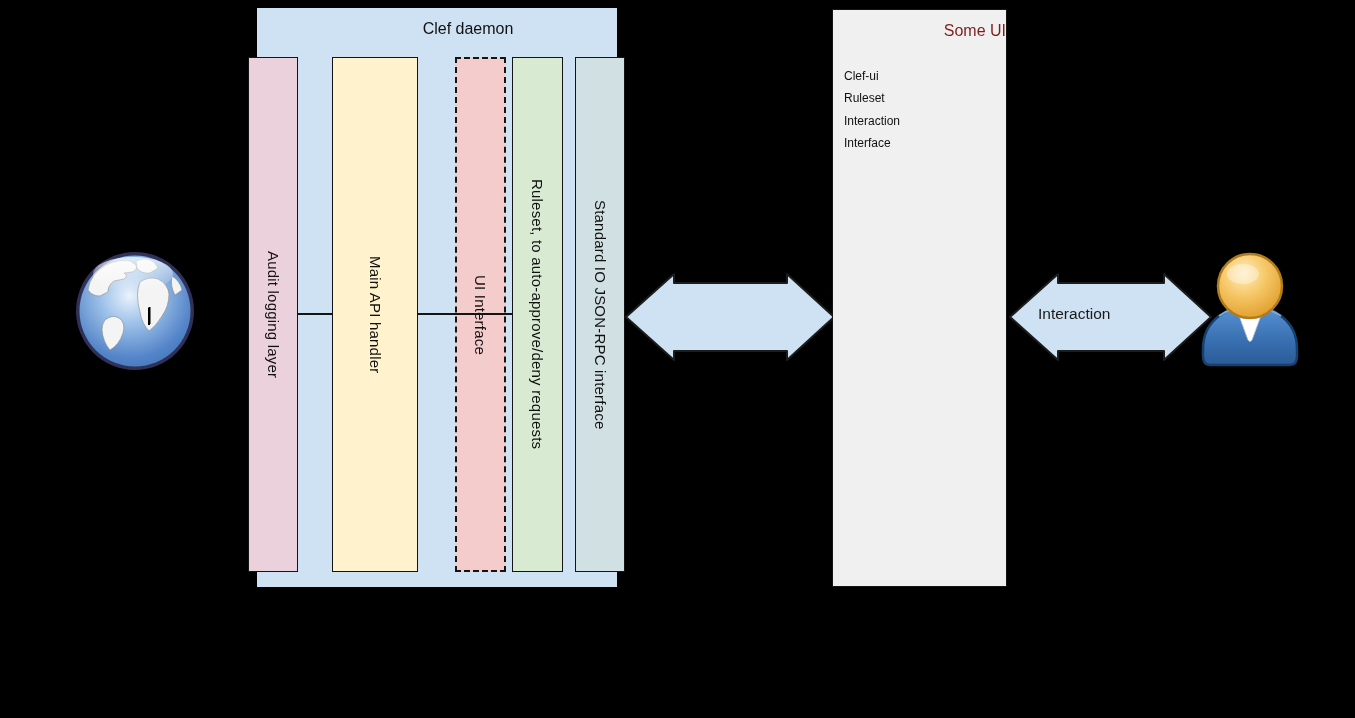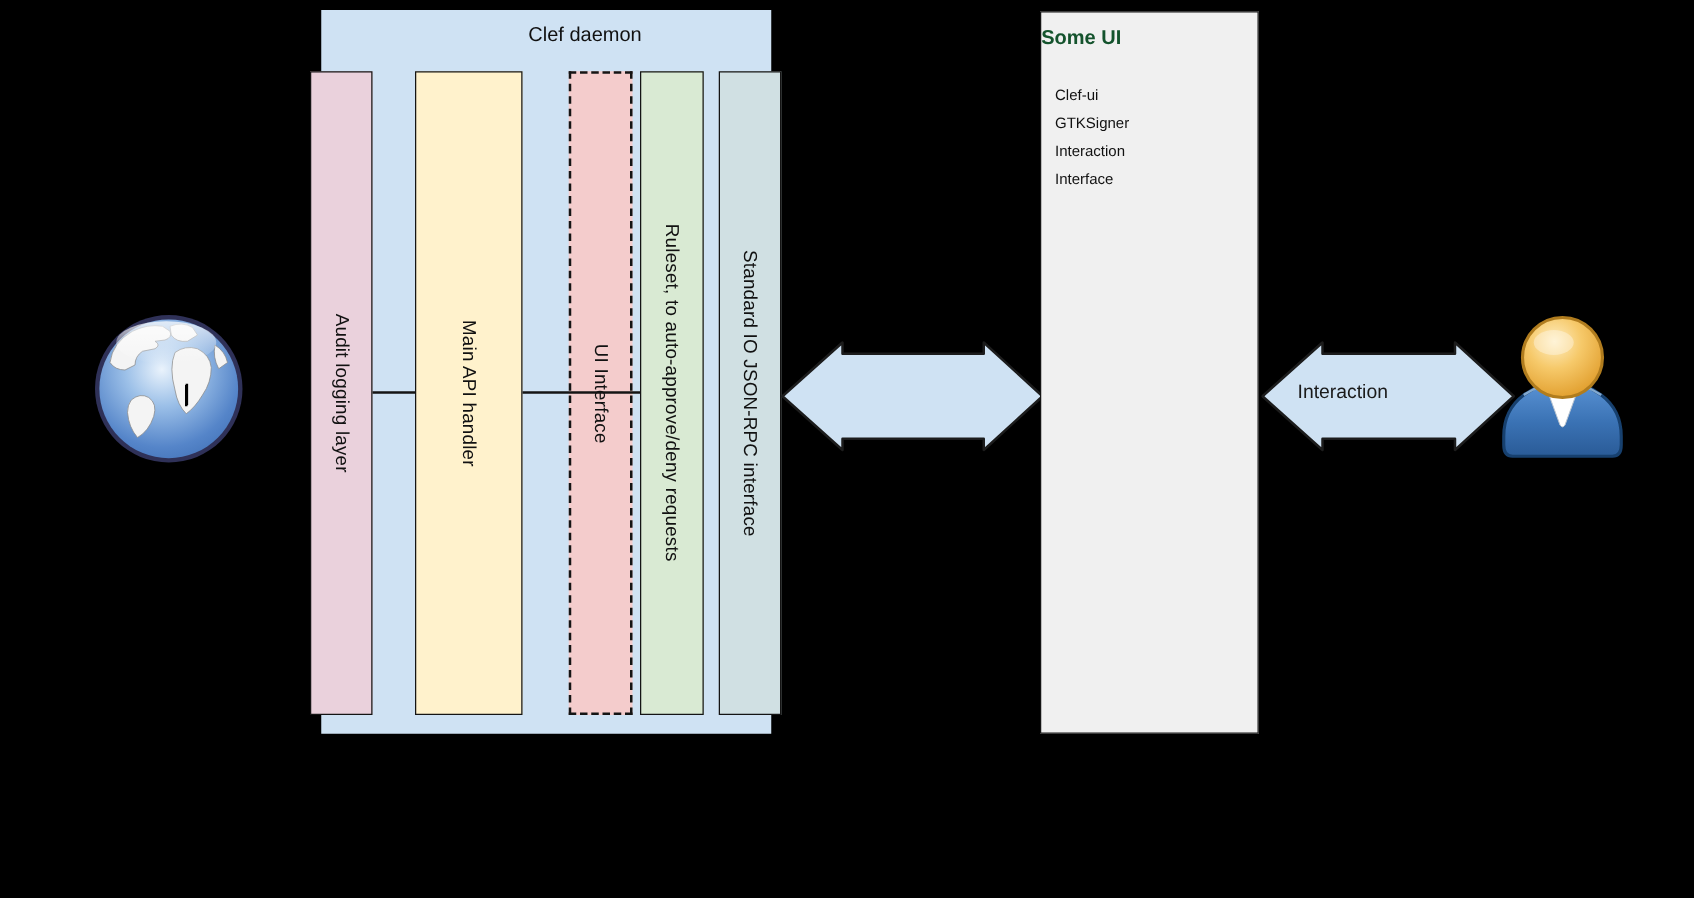--- a/index.html
+++ b/index.html
@@ -77,24 +77,23 @@
   #some-ui-box {
     position: absolute;
     left: 832px; top: 9px;
     width: 175px; height: 578px;
     box-sizing: border-box;
     background: #f0f0f0;
     border: 1.6px solid #141414;
   }
   #some-ui-title {
     margin-top: 12px;
-    text-align: left;
+    text-align: right;
     font-size: 16px;
-    color: #14532d;
-    font-weight: bold;
+    color: #7f1d1d;
   }
   #some-ui-list {
     list-style: none;
     margin: 25px 0 0 0;
     padding: 0 0 0 11px;
     font-size: 12px;
     line-height: 22.3px;
     color: #111;
   }
 
@@ -157,21 +156,21 @@
   <div class="h-line" id="line-mainapi-ruleset"></div>
 
   <svg id="stdio-arrow-svg" class="arrow-svg" width="210" height="92" viewBox="0 0 210 92">
     <polygon points="1,46 49,3 49,12 162,12 162,3 209,46 162,89 162,80 49,80 49,89" fill="#cfe2f3" stroke="#1c1c1c" stroke-width="2" stroke-linejoin="round"></polygon>
   </svg>
 
   <div id="some-ui-box">
     <div id="some-ui-title">Some UI</div>
     <ul id="some-ui-list">
       <li>Clef-ui</li>
-      <li>GTKSigner</li>
+      <li>Ruleset</li>
       <li>Interaction</li>
       <li>Interface</li>
     </ul>
   </div>
 
   <svg id="user-arrow-svg" class="arrow-svg" width="203" height="92" viewBox="0 0 203 92">
     <polygon points="1,46 49,3 49,12 155,12 155,3 202,46 155,89 155,80 49,80 49,89" fill="#cfe2f3" stroke="#1c1c1c" stroke-width="2" stroke-linejoin="round"></polygon>
   </svg>
   <div class="arrow-label" id="user-arrow-label">Interaction</div>
 

